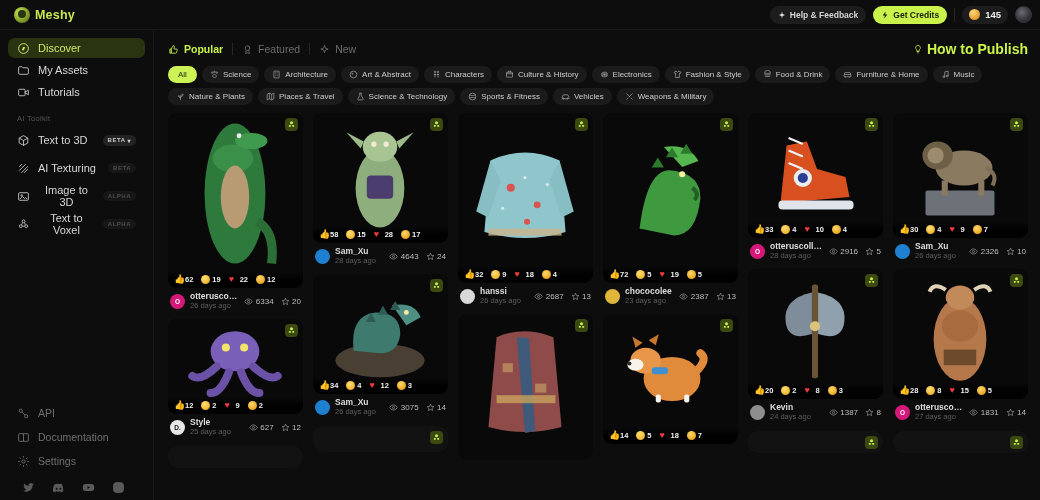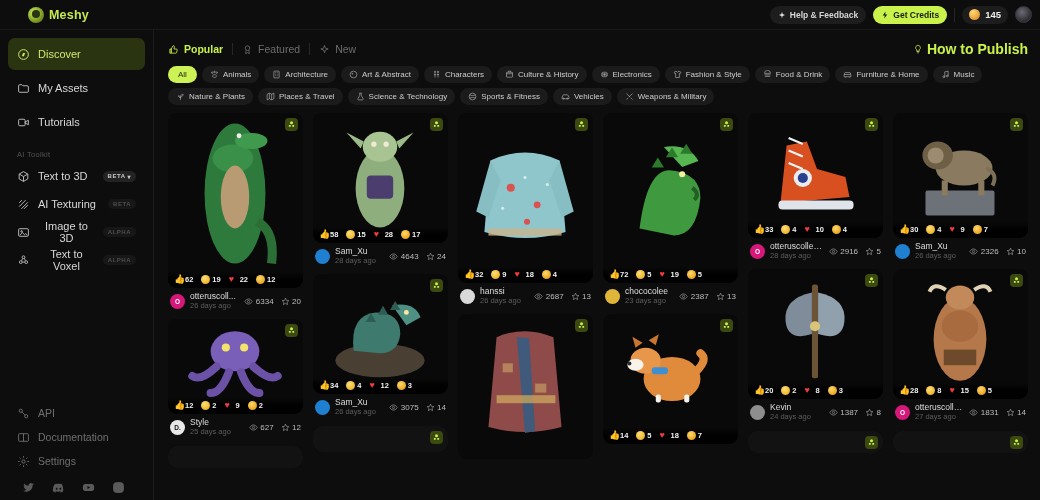--- a/index.html
+++ b/index.html
@@ -10,21 +10,21 @@
     overflow: hidden;
     color: #e8e8e8;
   }
   .app { display: flex; flex-direction: column; width: 1040px; height: 500px; }
 
   
   .topbar {
     height: 30px; min-height: 30px;
     background: #0d0d0d;
     display: flex; align-items: center;
-    padding: 0 8px 0 28px;
+    padding: 0 8px 0 14px;
     border-bottom: 1px solid #1a1a1a;
   }
   .brand { display: flex; align-items: center; gap: 5px; }
   .brand-logo {
     width: 16px; height: 16px; border-radius: 50%;
     background: radial-gradient(circle at 35% 35%, #c8e85a 0%, #8fae2e 45%, #4a5c18 100%);
     position: relative; overflow: hidden;
   }
   .brand-logo::after {
     content:""; position:absolute; left:4px; top:3px; width:8px; height:8px;
@@ -59,21 +59,21 @@
   .body { display: flex; flex: 1; min-height: 0; }
 
   
   .sidebar {
     width: 154px; min-width:154px; background: #0d0d0d;
     border-right: 1px solid #1c1c1c;
     display: flex; flex-direction: column; padding: 8px 8px 0 8px;
   }
   .nav-item {
     display:flex; align-items:center; gap:8px;
-    height:20px; padding:16px 9px; border-radius:7px;
+    height:20px; padding:4px 9px; border-radius:7px;
     color:#d8d8d8; font-size:11px; margin-bottom:2px;
   }
   .nav-item.active { background:#2a3410; color:#cfe96a; }
   .nav-ico { width:13px; height:13px; display:flex; align-items:center; justify-content:center; flex:none; }
   .nav-ico svg { width:13px; height:13px; display:block; }
   .section-label {
     font-size:7.5px; color:#555; margin:10px 0 4px 9px; letter-spacing:.3px;
   }
   .tool-item {
     display:flex; align-items:center; gap:8px;
@@ -150,21 +150,21 @@
   .react { display:flex; align-items:center; gap:2px; padding:0 4px; font-size:7.5px; color:#f0f0f0; font-weight:600; }
   .emo { width:9px;height:9px;border-radius:50%; display:inline-block; flex:none; }
   .emo.thumbsup { background:transparent; font-size:9px; line-height:9px; }
   .emo.smile { background:radial-gradient(circle at 40% 35%,#ffe07a,#f0b429 70%,#c98a10); }
   .emo.heart  { background:transparent; color:#ef3b3b; font-size:9px; line-height:9px; }
   .emo.lol    { background:radial-gradient(circle at 40% 35%,#ffd96e,#eaa51e 70%,#bd7c0c); }
 
   .meta { display:flex; align-items:center; gap:5px; padding:4px 2px 2px 2px; }
   .av { width:15px;height:15px;border-radius:50%;flex:none; }
   .meta-txt { min-width:0; display:flex; flex-direction:column; line-height:1.15; }
-  .uname { font-size:8.5px; color:#dedede; font-weight:400; white-space:nowrap; overflow:hidden; text-overflow:ellipsis; max-width:62px; }
+  .uname { font-size:8.5px; color:#dedede; font-weight:700; white-space:nowrap; overflow:hidden; text-overflow:ellipsis; max-width:62px; }
   .udate { font-size:7.5px; color:#5e5e5e; white-space:nowrap; }
   .counts { margin-left:auto; display:flex; align-items:center; gap:7px; }
   .cnt { display:flex; align-items:center; gap:2.5px; font-size:8px; color:#bdbdbd; }
   .cnt svg { width:9px;height:9px;display:block; stroke:#9a9a9a; fill:none; }
 </style>
 </head>
 <body>
 
 <div class="app">
 
@@ -376,21 +376,21 @@
           <div class="chip active">
             <span>All</span>
           </div>
           <div class="chip">
             <svg viewBox="0 0 24 24" fill="none" stroke="#cdcdcd" stroke-width="1.7">
               <circle cx="6" cy="7" r="2"></circle>
               <circle cx="12" cy="5" r="2"></circle>
               <circle cx="18" cy="7" r="2"></circle>
               <path d="M12 20c-3 0-5-2-5-4s2-4 5-4 5 2 5 4-2 4-5 4z"></path>
             </svg>
-            <span>Animals</span>
+            <span>Science</span>
           </div>
           <div class="chip">
             <svg viewBox="0 0 24 24" fill="none" stroke="#cdcdcd" stroke-width="1.7">
               <rect x="5" y="3" width="14" height="18" rx="1"></rect>
               <path d="M9 7h2M13 7h2M9 11h2M13 11h2M9 15h2M13 15h2"></path>
             </svg>
             <span>Architecture</span>
           </div>
           <div class="chip">
             <svg viewBox="0 0 24 24" fill="none" stroke="#cdcdcd" stroke-width="1.7">

